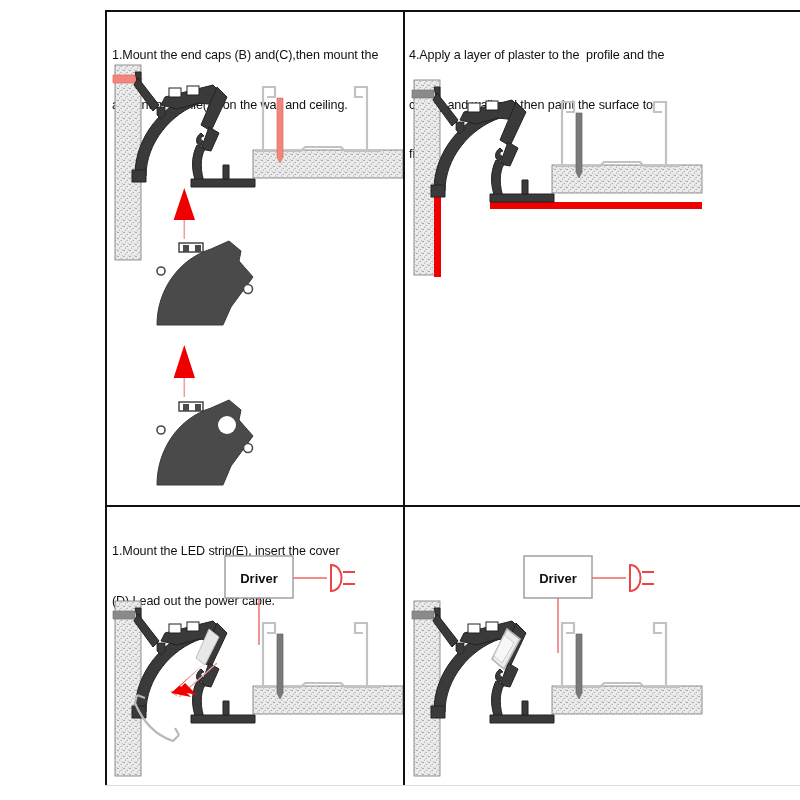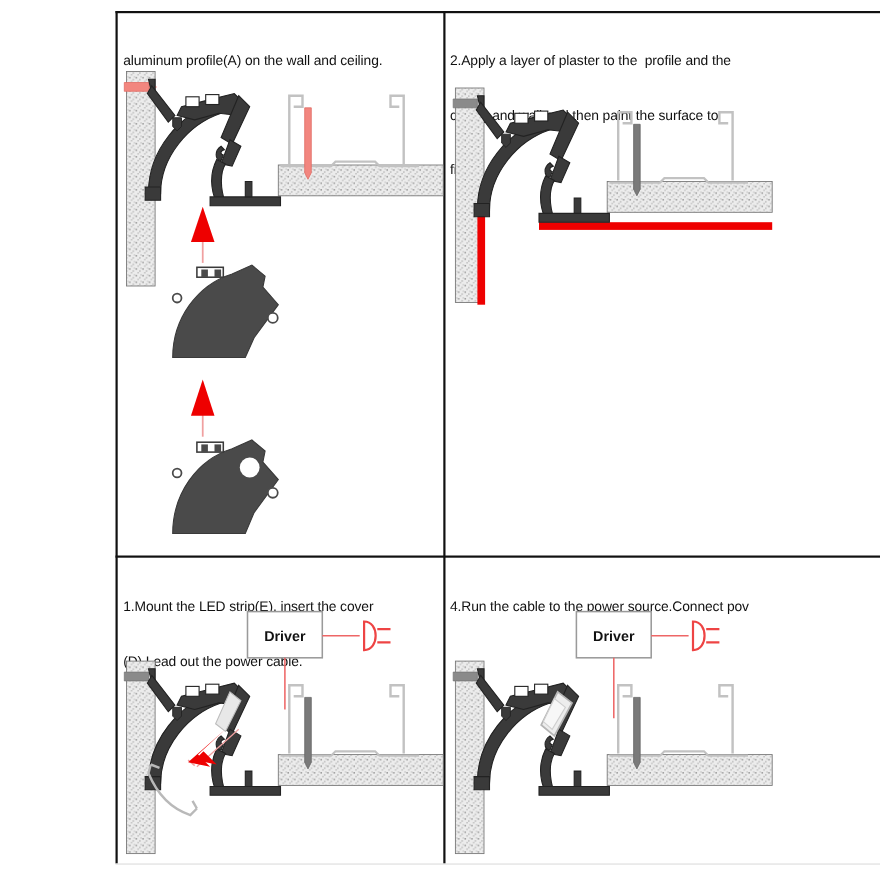--- a/index.html
+++ b/index.html
@@ -27,37 +27,35 @@
 
 <div id="sheet">
 
   <div class="rule-h" style="left:105px;top:10px;width:695px;"></div>
   <div class="rule-h" style="left:105px;top:505px;width:695px;"></div>
   <div class="rule-v" style="left:105px;top:10px;height:775px;"></div>
   <div class="rule-v" style="left:403px;top:10px;height:775px;"></div>
   <div class="rule-bottom"></div>
 
   <div class="caption" style="left:112px;top:14px;">
+    <div>1.Mount the end caps (B) and(C),then mount the</div>
     <div>aluminum profile(A) on the wall and ceiling.</div>
   </div>
 
   <div class="caption" style="left:409px;top:14px;">
-    <div>2.Apply a layer of plaster to the  profile and the</div>
+    <div>4.Apply a layer of plaster to the  profile and the</div>
     <div>ceiling and wall,and then paint the surface to</div>
     <div>finish.</div>
   </div>
 
   <div class="caption" style="left:112px;top:510px;">
     <div>1.Mount the LED strip(E), insert the cover</div>
     <div>(D).Lead out the power cable.</div>
   </div>
 
-  <div class="caption" style="left:409px;top:510px;width:391px;overflow:hidden;">
-    <div>4.Run the cable to the power source.Connect pov</div>
-  </div>
 
   <div class="panel" style="left:105px;top:45px;width:298px;height:460px;">
     <svg width="298" height="460" viewBox="0 0 298 460">
       <defs>
         <pattern id="speck" width="6" height="6" patternUnits="userSpaceOnUse">
           <rect width="6" height="6" fill="#ececec"></rect>
           <circle cx="1" cy="1.5" r="0.75" fill="#8d8d8d"></circle>
           <circle cx="4.2" cy="3.4" r="0.62" fill="#9a9a9a"></circle>
           <circle cx="2.6" cy="5" r="0.55" fill="#868686"></circle>
           <circle cx="5.2" cy="0.8" r="0.5" fill="#a2a2a2"></circle>

